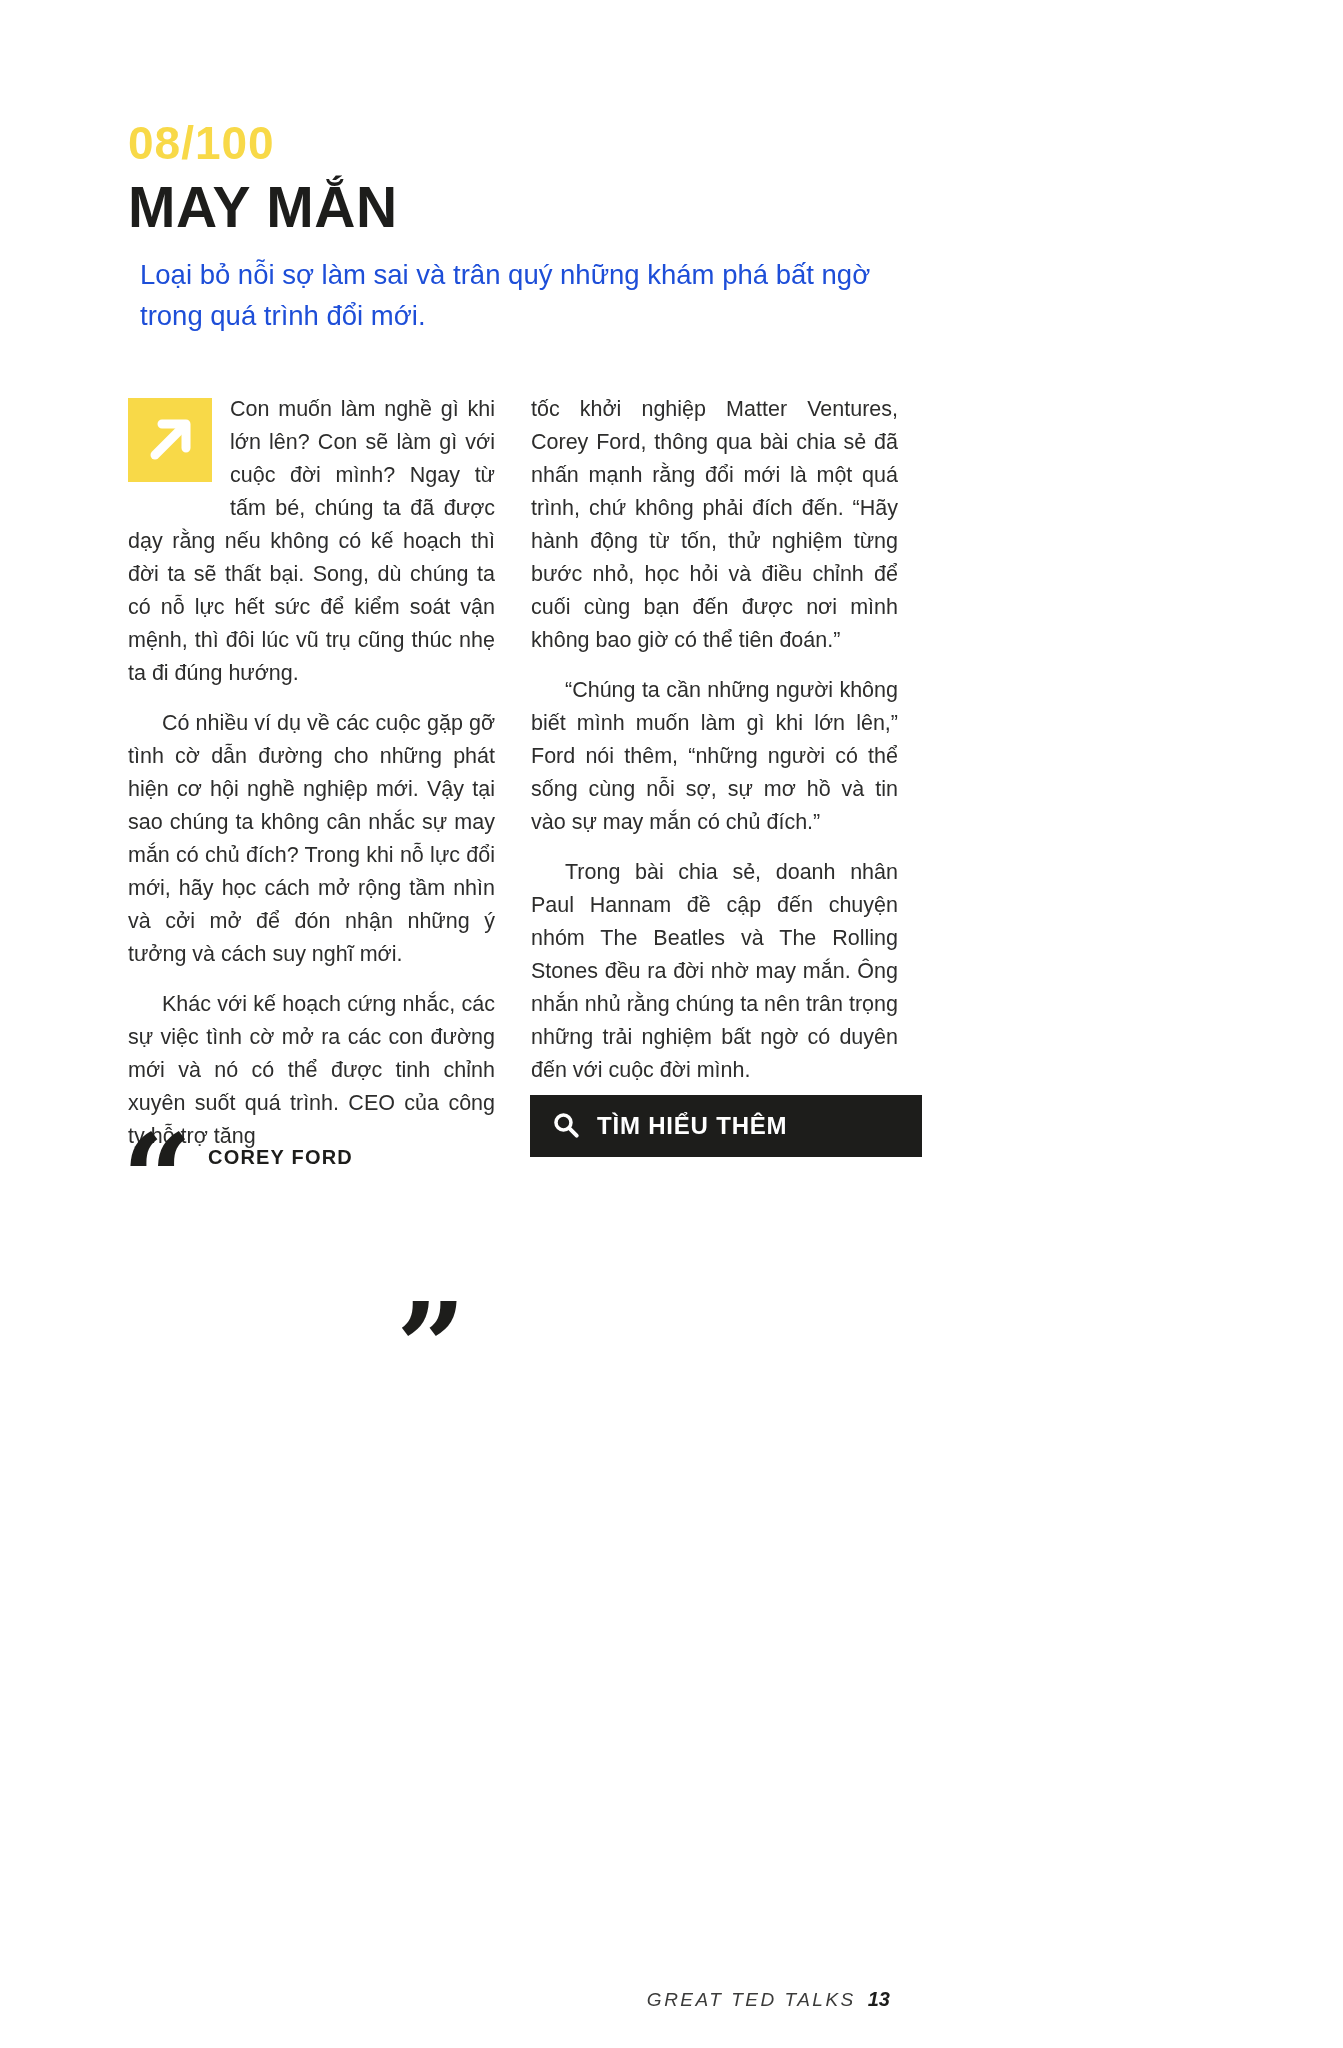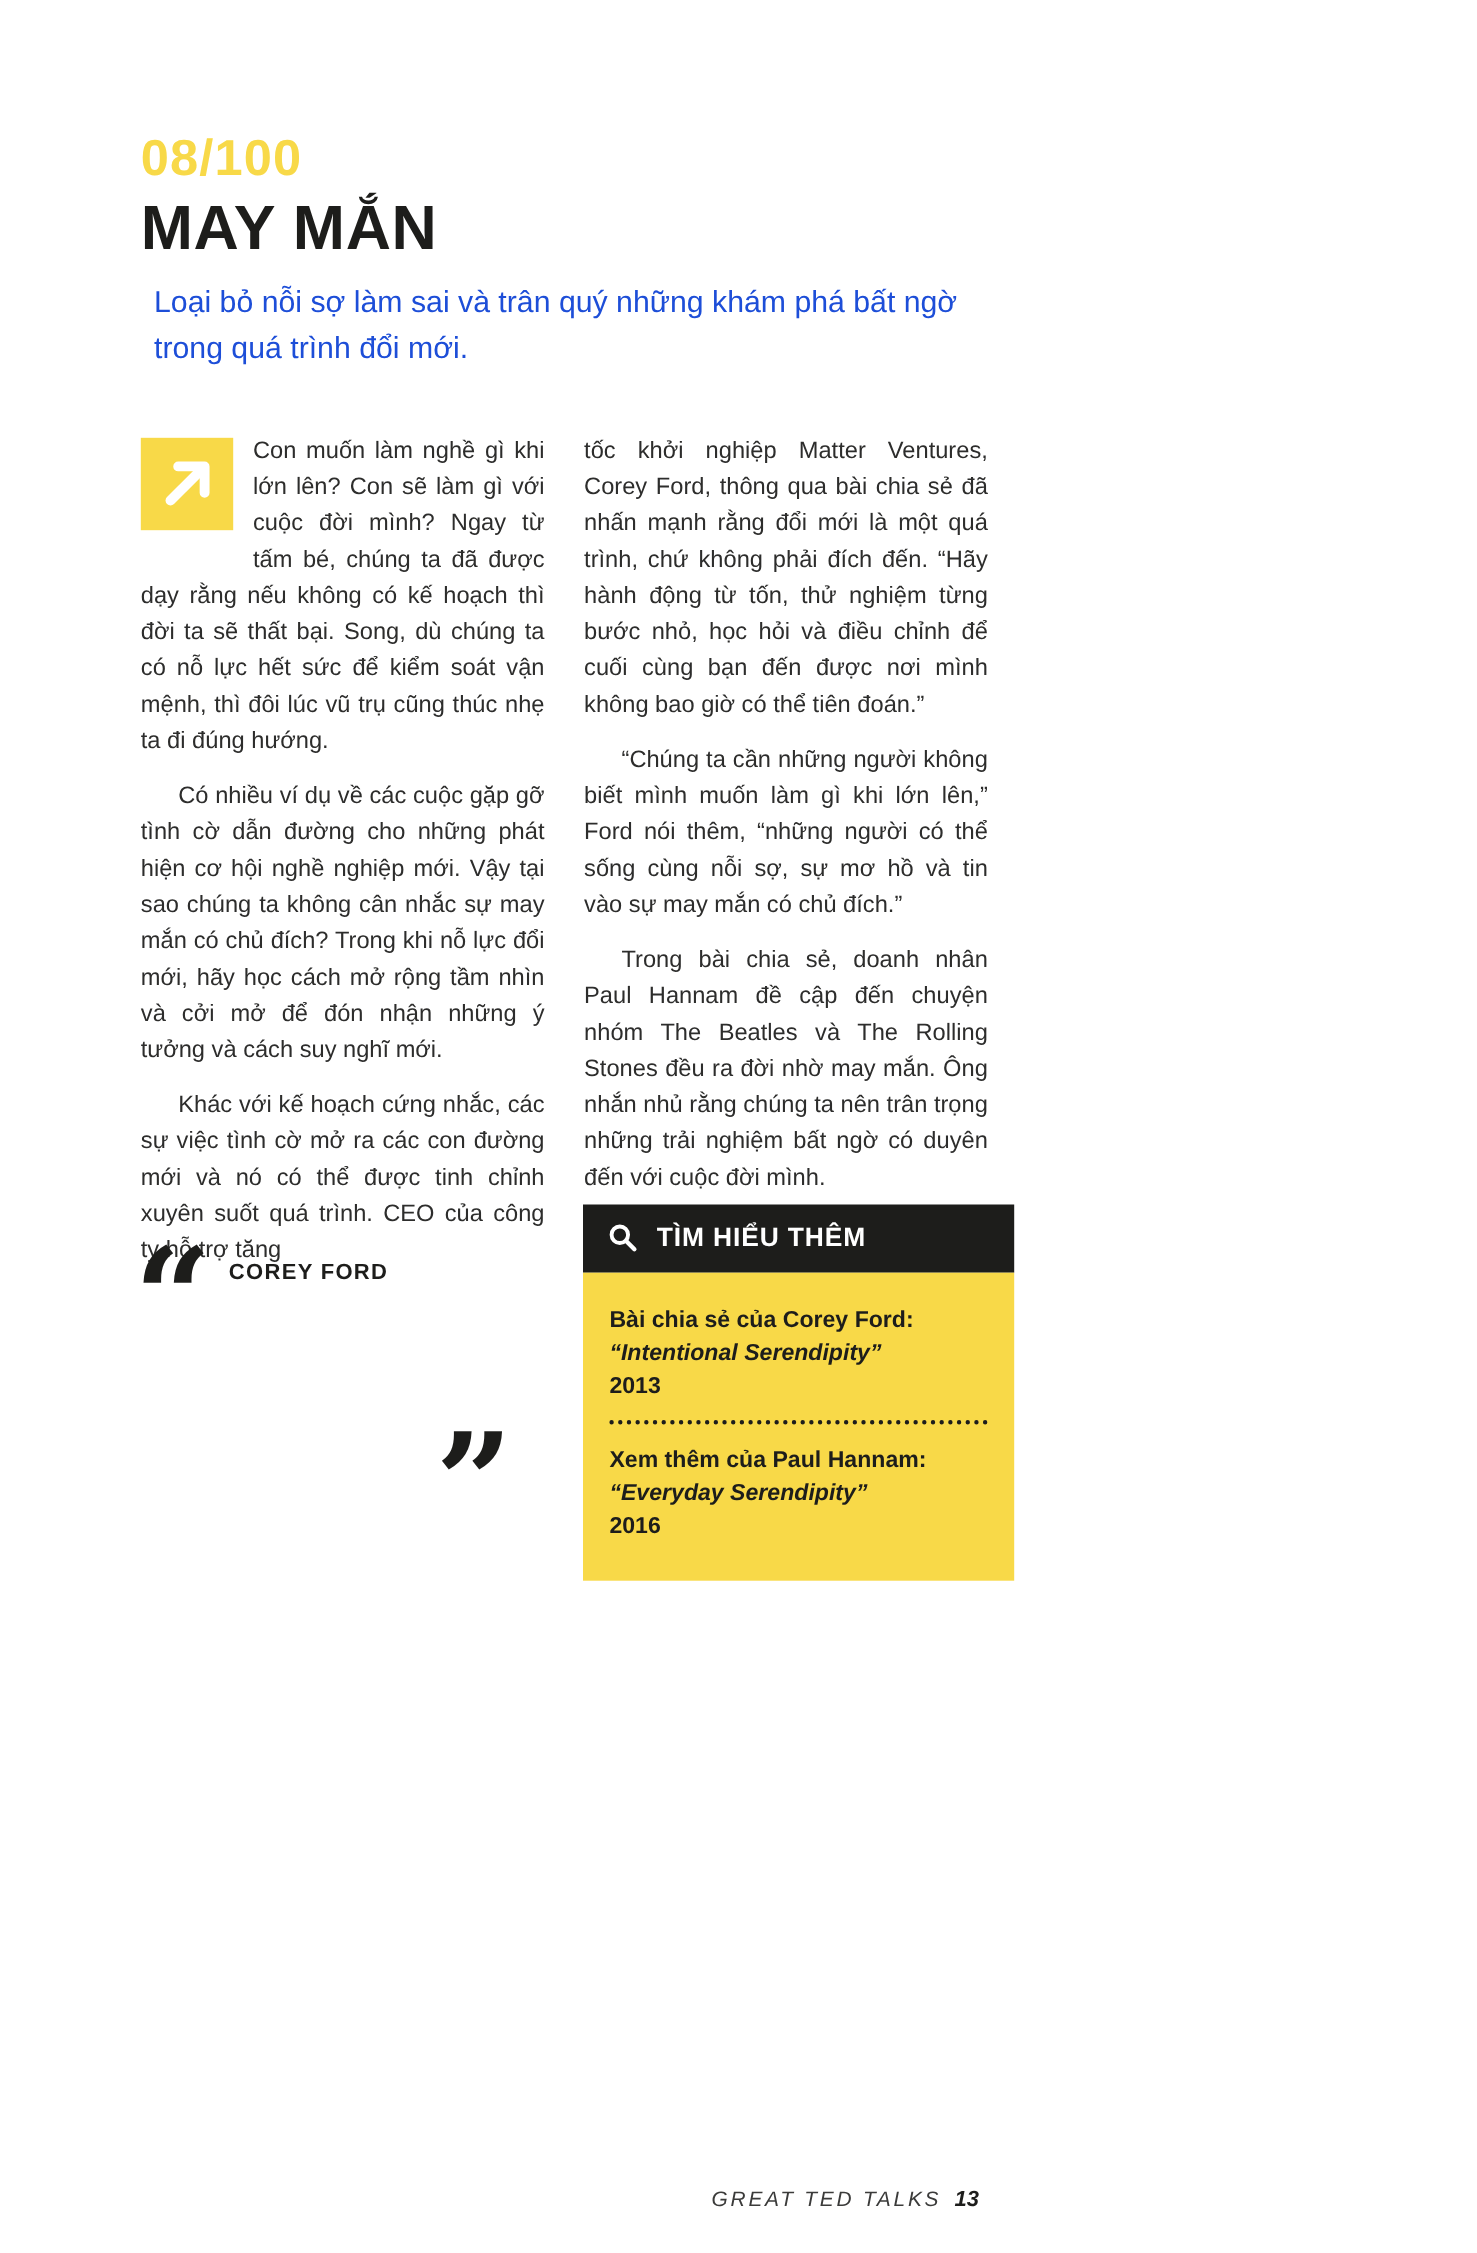--- a/index.html
+++ b/index.html
@@ -108,32 +108,19 @@
   <aside class="learnmore">
     <div class="lm-head">
       <span>
         <svg viewBox="0 0 34 34" width="30" height="30" aria-hidden="true">
           <circle cx="13" cy="13" r="8.5" stroke="#ffffff" stroke-width="4" fill="none"></circle>
           <line x1="19.5" y1="19.5" x2="28" y2="28" stroke="#ffffff" stroke-width="4.5" stroke-linecap="round"></line>
         </svg>
       </span>
       <span class="lm-title">TÌM HIỂU THÊM</span>
     </div>
-    <div class="lm-body">
-      <div class="lm-item">
-        <div class="lm-label">Bài chia sẻ của Corey Ford:</div>
-        <div class="lm-work">“Intentional Serendipity”</div>
-        <div class="lm-year">2013</div>
-      </div>
-      <div class="lm-divider"></div>
-      <div class="lm-item">
-        <div class="lm-label">Xem thêm của Paul Hannam:</div>
-        <div class="lm-work">“Everyday Serendipity”</div>
-        <div class="lm-year">2016</div>
-      </div>
-    </div>
   </aside>
 
   <footer class="foot">
     <span>GREAT TED TALKS</span><span class="pageno">13</span>
   </footer>
 
 </div>
 
 </body></html>

